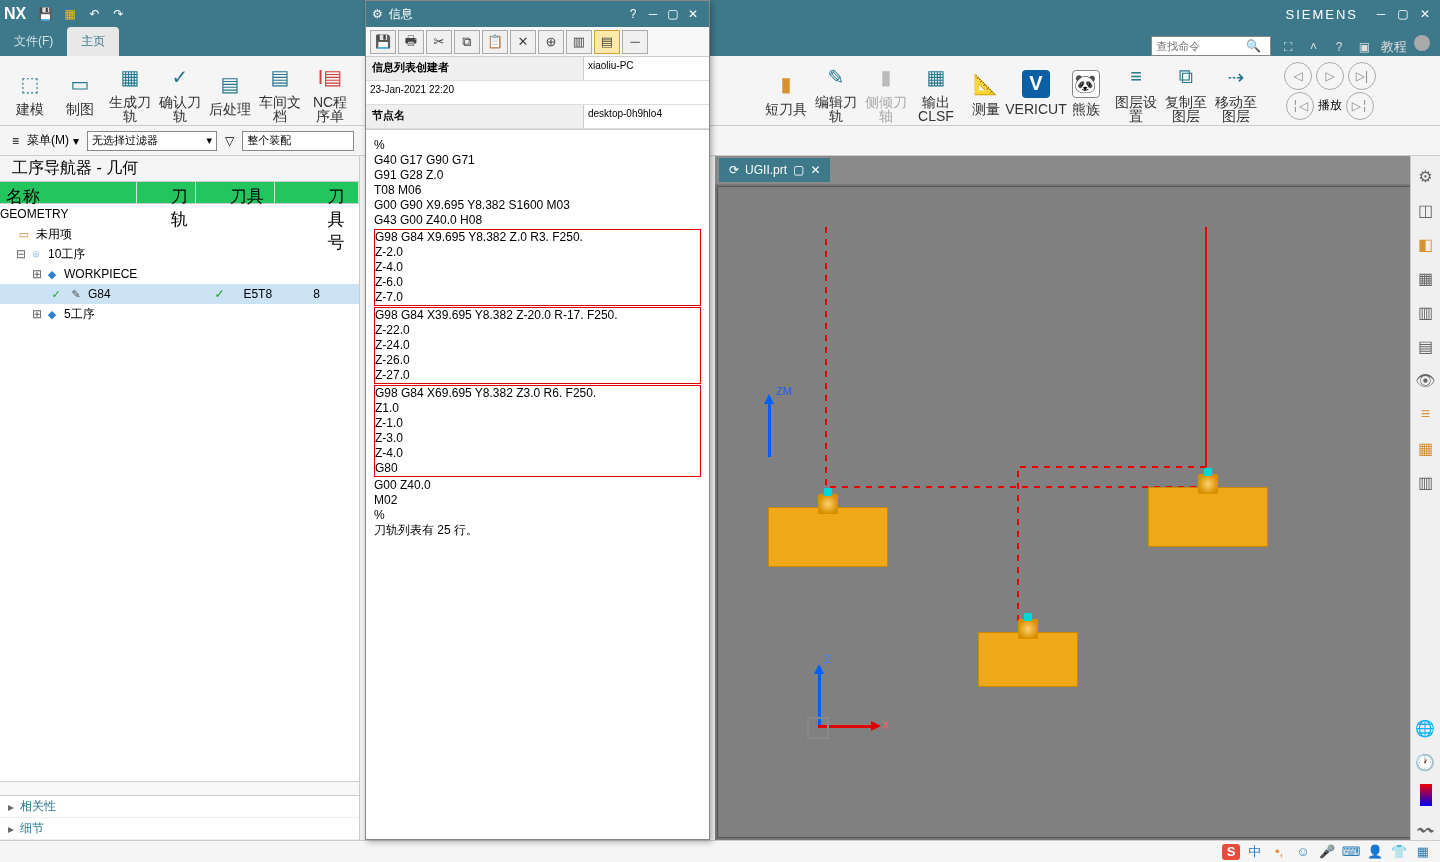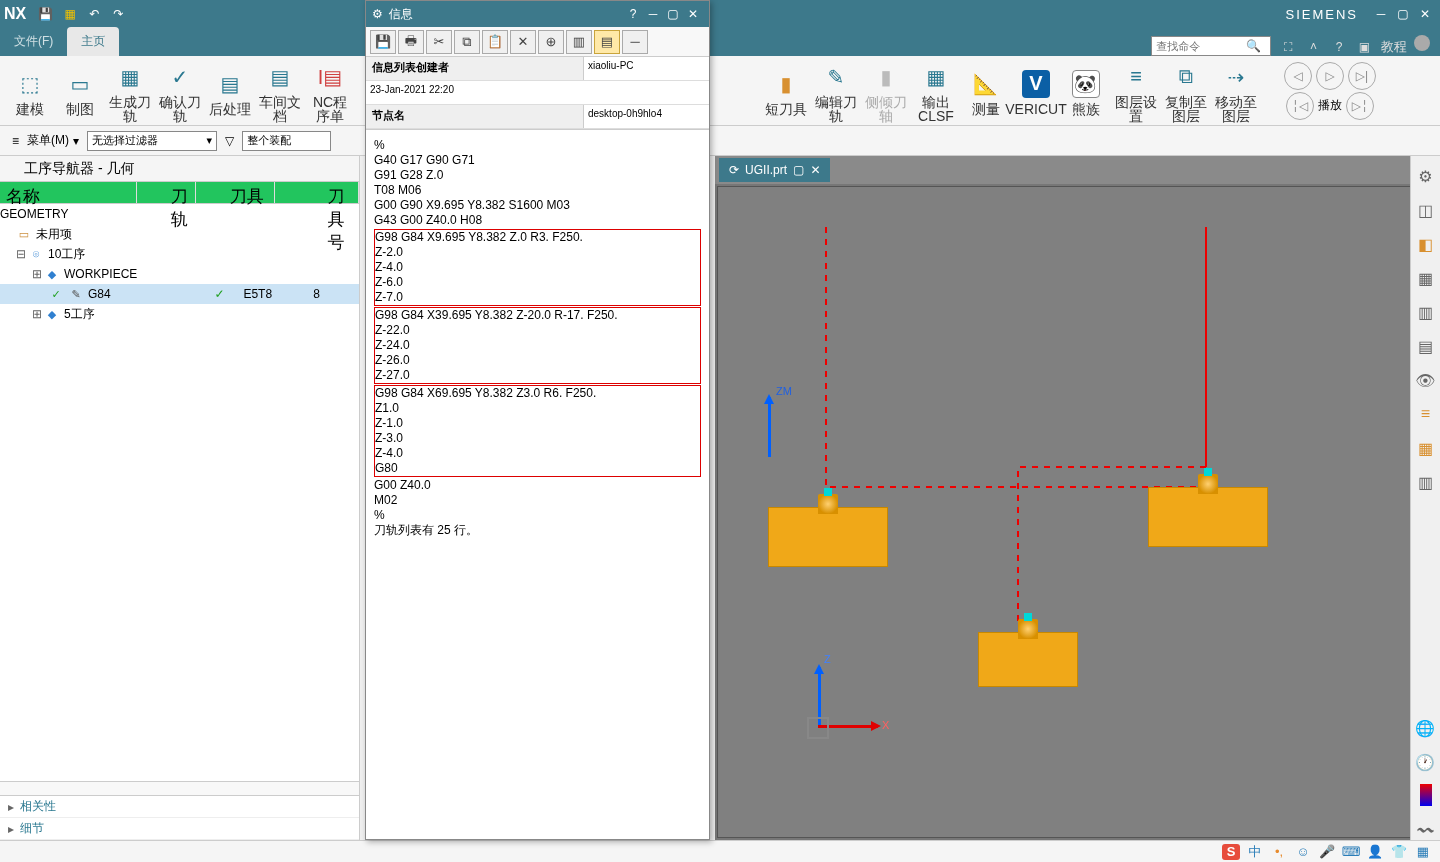--- a/index.html
+++ b/index.html
@@ -39,21 +39,21 @@
 .filter-bar { height: 30px; background: #f5f5f5; border-bottom: 1px solid #ccc; display: flex; align-items: center; padding: 0 12px; gap: 8px; }
 .filter-bar .menu-btn { display: flex; align-items: center; gap: 4px; }
 .filter-bar select, .filter-bar .combo { height: 20px; border: 1px solid #888; background: #fff; font-size: 11px; padding: 0 4px; }
 .filter-bar .combo { width: 130px; display: inline-flex; align-items: center; justify-content: space-between; }
 
 
 .main-area { position: absolute; top: 156px; left: 0; right: 0; bottom: 22px; display: flex; }
 
 
 .left-panel { width: 360px; background: #fff; border-right: 1px solid #ccc; display: flex; flex-direction: column; }
-.panel-header { height: 26px; background: #f5f5f5; border-bottom: 1px solid #ccc; display: flex; align-items: center; padding: 0 24px; font-size: 14px; }
+.panel-header { height: 26px; background: #f5f5f5; border-bottom: 1px solid #ccc; display: flex; align-items: center; padding: 0 12px; font-size: 16px; }
 .tree-header { height: 22px; border-bottom: 1px solid #ccc; display: flex; font-size: 17px; background: #22c55e; gap: 28px; }
 .tree-header .col { border-right: 1px solid #ddd; padding: 3px 6px; }
 .tree-header .c1 { width: 200px; }
 .tree-header .c2 { width: 40px; }
 .tree-header .c3 { width: 70px; }
 .tree-header .c4 { width: 50px; margin-left: 19px; }
 .tree-body { flex: 1; overflow: auto; }
 .tree-row { height: 20px; display: flex; align-items: center; font-size: 12px; }
 .tree-row .c1 { width: 200px; display: flex; align-items: center; }
 .tree-row .c2 { width: 40px; text-align: center; }
@@ -249,21 +249,21 @@
 </div>
 
 <div class="filter-bar">
   <span>≡</span>
   <span class="menu-btn"><span>菜单(M)</span> ▾</span>
   <div class="combo">
       <span>无选择过滤器</span>
       <span>▾</span>
     </div>
   <span>▽</span>
-  <div class="combo" style="width:89px;">
+  <div class="combo" style="width:112px;">
       <span>整个装配</span>
     </div>
 </div>
 
 <div class="main-area">
 
   <div class="left-panel">
     <div class="panel-header">工序导航器 - 几何</div>
     <div class="tree-header">
       <div class="col c1">名称</div>

